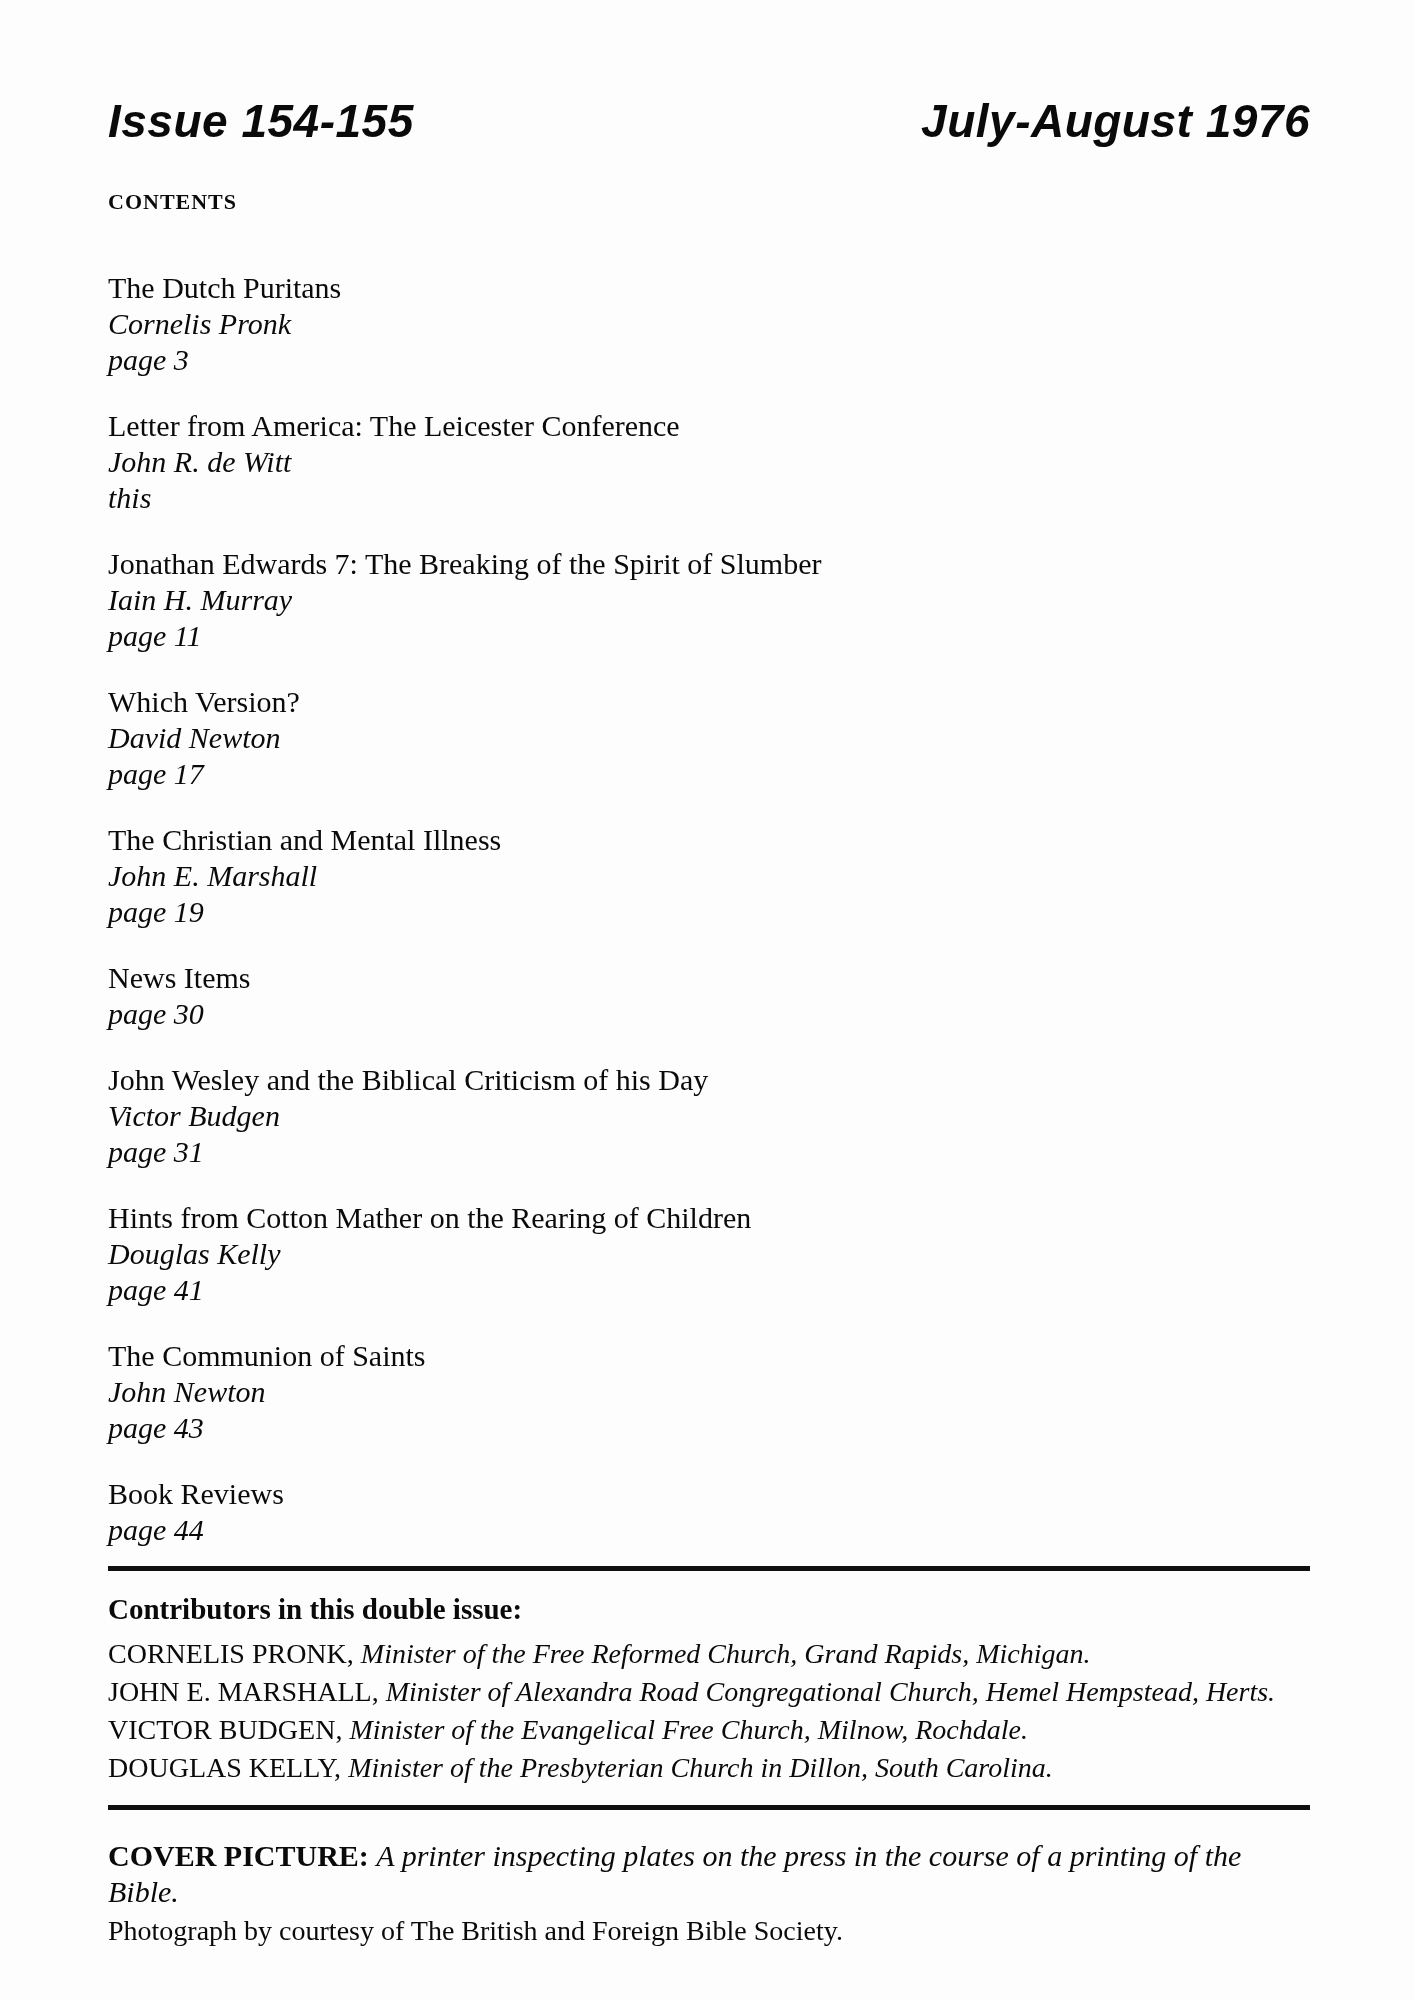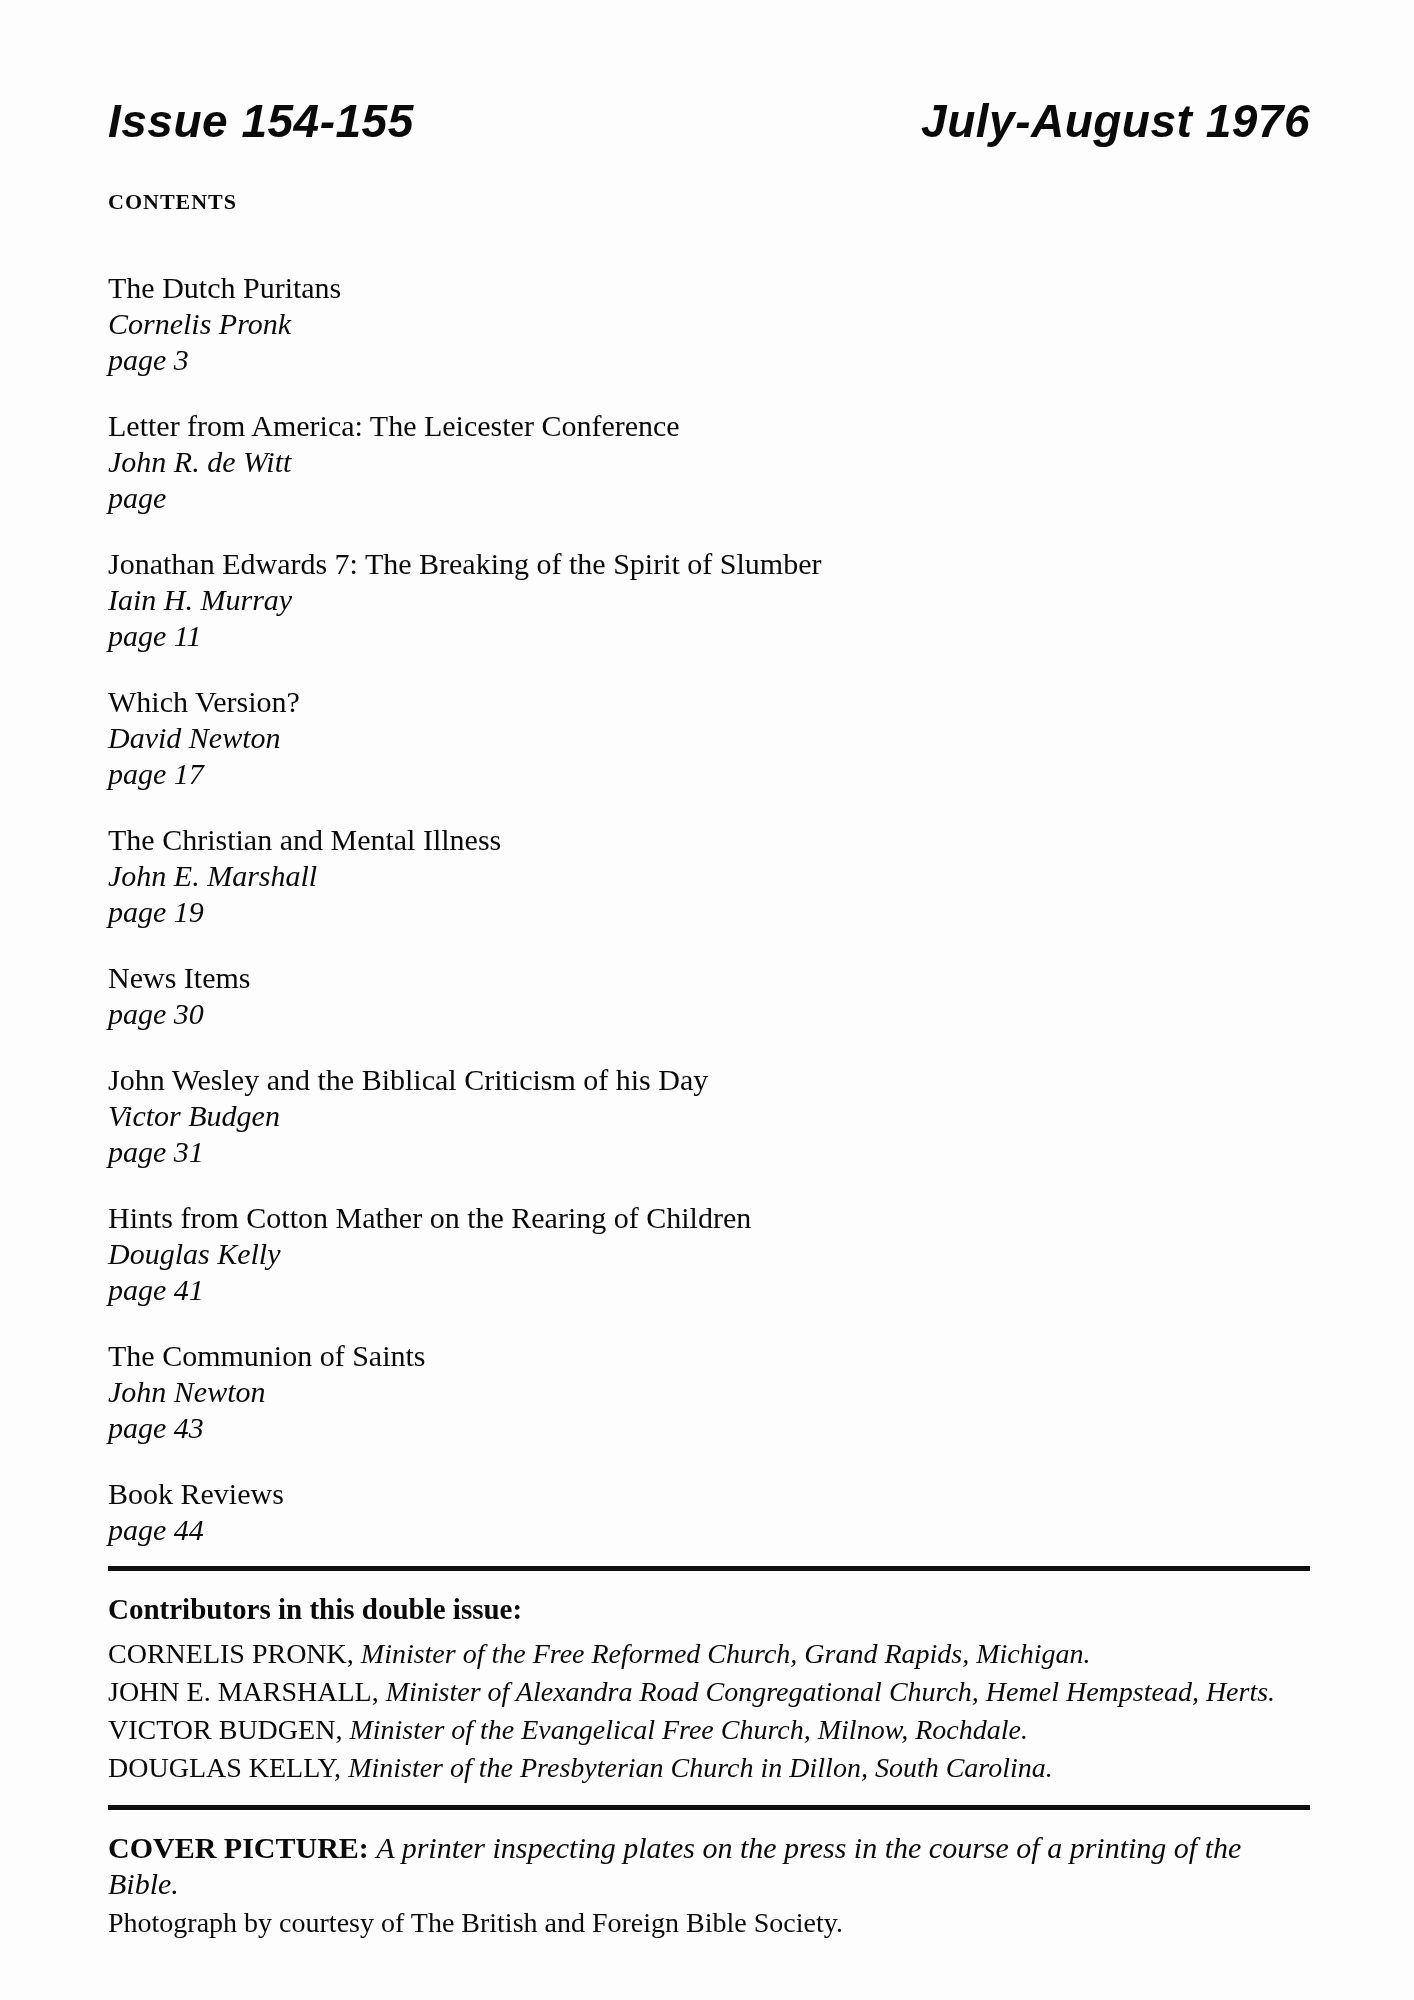--- a/index.html
+++ b/index.html
@@ -71,21 +71,21 @@
   }
   .contrib {
     font-size: 28px;
     line-height: 38px;
   }
   .contrib .role { font-style: italic; }
   .contributors-block { margin-bottom: 18px; }
 
   
   .cover {
-    margin-top: 20px;
+    margin-top: 28px;
     width: fit-content;
   }
   .cover .caption {
     font-size: 30px;
     line-height: 36px;
     margin: 0;
   }
   .cover .caption .label { font-weight: bold; }
   .cover .caption .text { font-style: italic; }
   .cover .credit {
@@ -109,21 +109,21 @@
 
   <section id="entries">
       <div class="entry">
         <div class="title">The Dutch Puritans</div>
         <div class="author">Cornelis Pronk</div>
         <div class="pageref">page 3</div>
       </div>
       <div class="entry">
         <div class="title">Letter from America: The Leicester Conference</div>
         <div class="author">John R. de Witt</div>
-        <div class="pageref">page</div>
+        <div class="pageref">this</div>
       </div>
       <div class="entry">
         <div class="title">Jonathan Edwards 7: The Breaking of the Spirit of Slumber</div>
         <div class="author">Iain H. Murray</div>
         <div class="pageref">page 11</div>
       </div>
       <div class="entry">
         <div class="title">Which Version?</div>
         <div class="author">David Newton</div>
         <div class="pageref">page 17</div>

